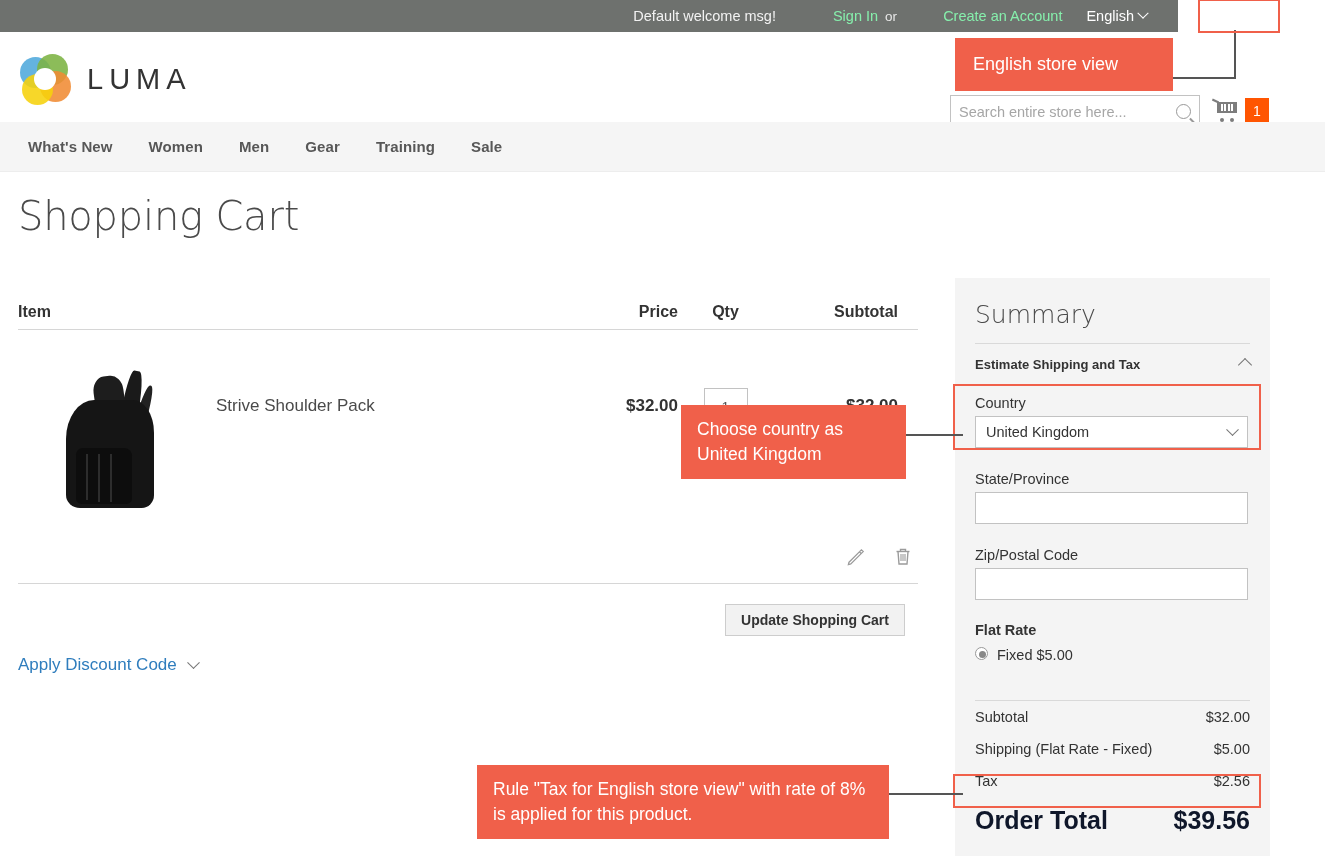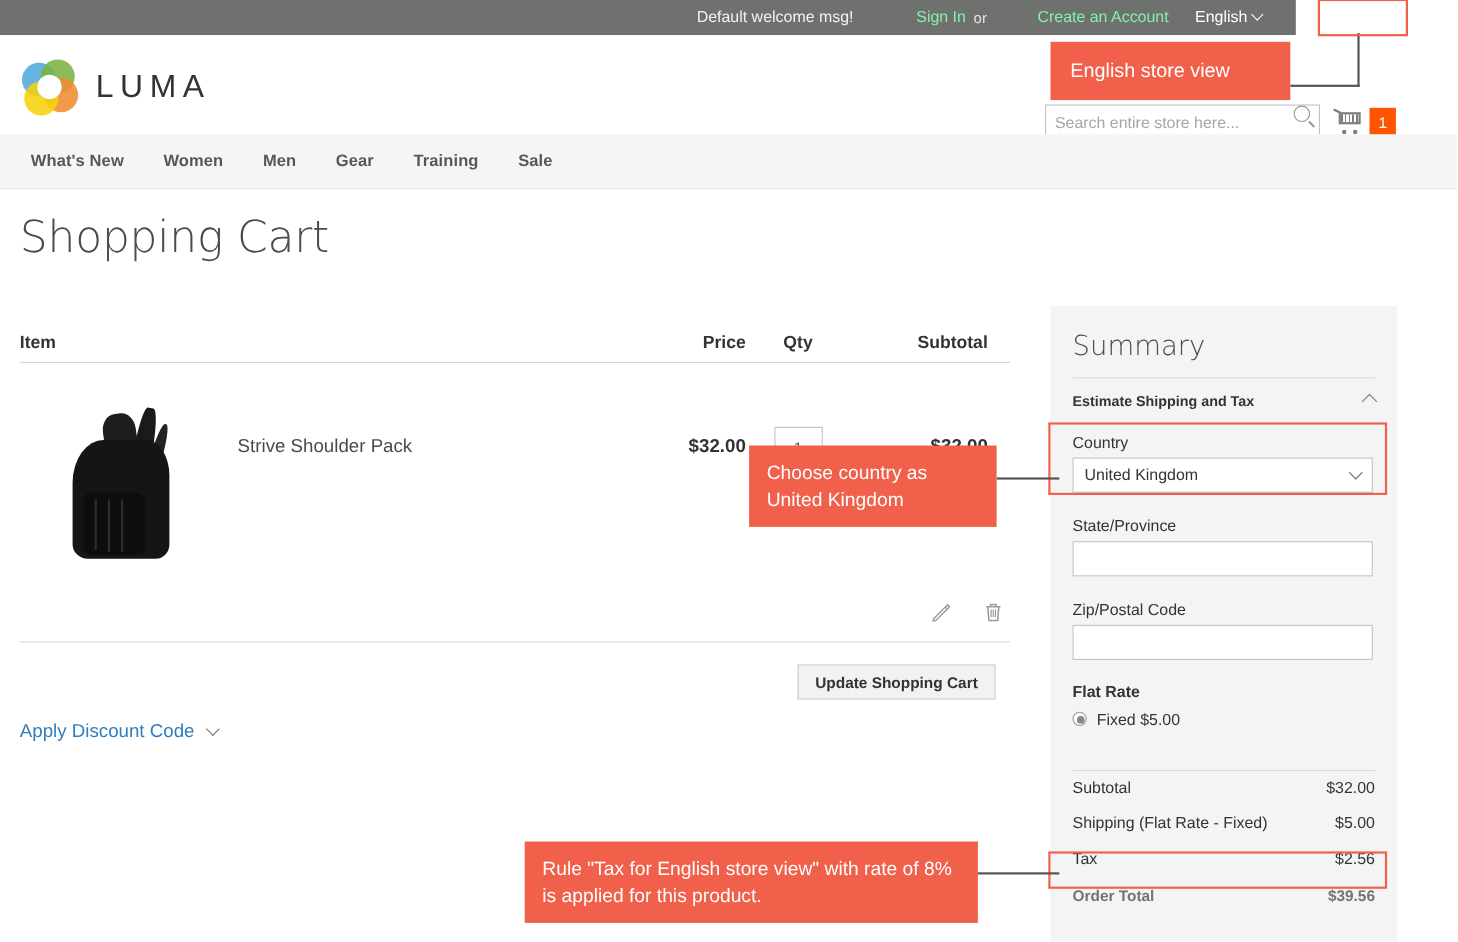--- a/index.html
+++ b/index.html
@@ -43,21 +43,21 @@
   .lc2 { left:17px; top:0;    background:#7cb342; }
   .lc3 { left:20px; top:17px; background:#f08b33; }
   .lc4 { left:2px;  top:20px; background:#f6d20b; }
   .logo-hole { position:absolute; left:14px; top:14px; width:22px; height:22px;
     border-radius:50%; background:#fff; z-index:5; }
   .logo-text { font-size:29px; letter-spacing:6px; color:#333; font-weight:400; }
 
   .search-box {
     position:absolute; left:950px; top:63px; width:250px; height:33px;
     border:1px solid #c2c2c2; background:#fff;
-    display:flex; padding:0 8px;
+    display:flex; align-items:center; padding:0 8px;
   }
   .search-box input {
     border:0; outline:0; flex:1; font-size:14.5px; color:#858585;
     font-family:"Liberation Sans", sans-serif; background:transparent;
   }
   .search-box input::placeholder { color:#a6a6a6; }
   .mag { width:15px; height:15px; border:1.7px solid #999; border-radius:50%; position:relative; }
   .mag::after { content:""; position:absolute; right:-6px; bottom:-4px;
     width:7px; height:1.7px; background:#999; transform:rotate(45deg); }
 
@@ -134,21 +134,21 @@
   .flat-rate { margin-top:22px; font-size:14.5px; font-weight:bold; color:#333; }
   .radio-row { display:flex; align-items:flex-start; gap:9px; margin-top:9px; font-size:14.5px; color:#333; }
   .radio { width:13px; height:13px; border-radius:50%; border:1px solid #999; background:#fff;
      position:relative; }
   .radio::after { content:""; position:absolute; left:3px; top:3px; width:7px; height:7px;
      border-radius:50%; background:#888; }
   .tot-rule { margin-top:37px; height:1px; background:#d9d9d9; }
   .tot-row { display:flex; justify-content:space-between; align-items:center;
      font-size:14.5px; color:#333; height:32px; }
   .grand-row { display:flex; justify-content:space-between; align-items:center;
-     font-size:14px; font-weight:bold; color:#737373; margin-top:9px; }
+     font-size:25px; font-weight:bold; color:#0f172a; margin-top:9px; }
   .tax-hl { position:absolute; left:-2px; top:496px; width:308px; height:34px;
      border:2px solid #f0604a; pointer-events:none; }
 
   
   .ann { position:absolute; background:#f0604a; color:#fff; font-size:17.5px;
      line-height:25px; padding:12px 16px; z-index:30; }
   .ann-en { left:955px; top:38px; width:218px; font-size:18px; padding:14px 18px; }
   .ann-country { left:681px; top:405px; width:225px; }
   .ann-tax { left:477px; top:765px; width:412px; }
   .conn { position:absolute; background:#555; z-index:25; }

